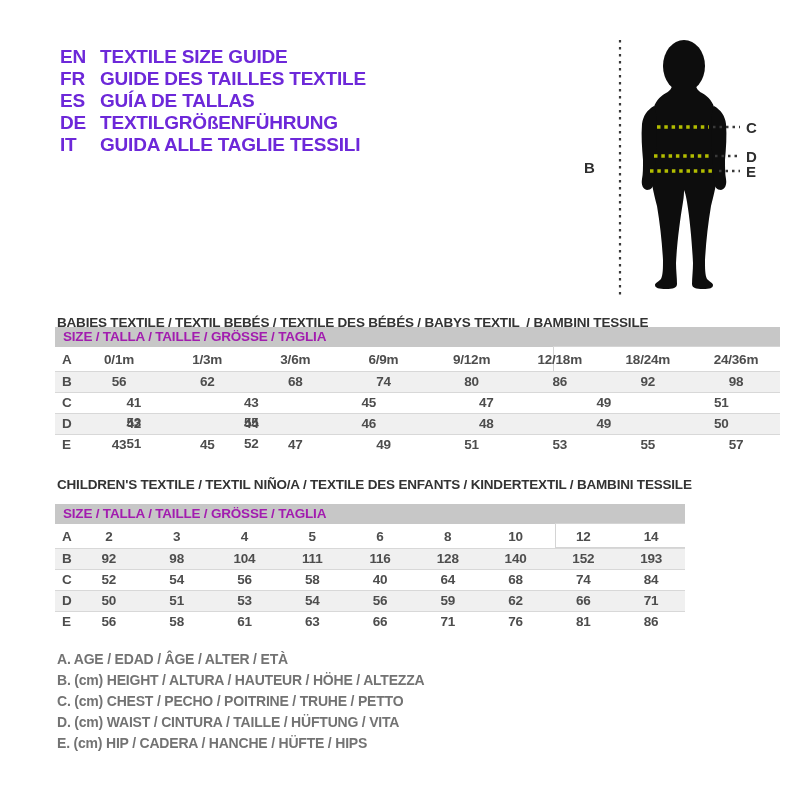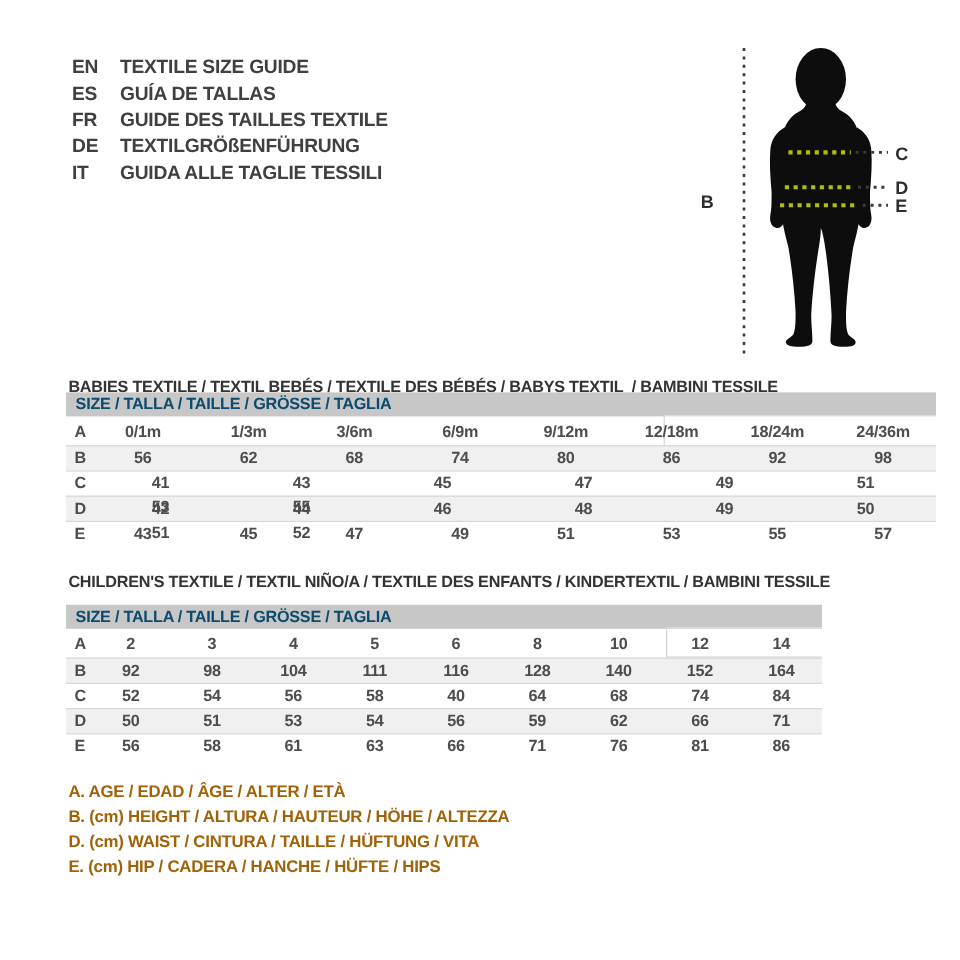--- a/index.html
+++ b/index.html
@@ -5,67 +5,67 @@
   * { margin:0; padding:0; box-sizing:border-box; }
   html,body { background:#ffffff; }
   .page {
     position:relative; width:800px; height:800px; background:#fff;
     font-family:"Liberation Sans", sans-serif; font-weight:bold;
     color:#3a3a3a; letter-spacing:-0.2px; overflow:hidden;
   }
 
   
   .lang-block { position:absolute; left:60px; top:46px; }
-  .lang-row { height:22px; line-height:22px; font-size:16px; color:#404040; white-space:nowrap; }
+  .lang-row { height:22px; line-height:22px; font-size:19px; color:#6d28d9; white-space:nowrap; }
   .lang-code { display:inline-block; width:40px; }
 
   
   .figure { position:absolute; left:570px; top:16px; width:230px; height:284px; }
   .figure text { font-family:"Liberation Sans", sans-serif; font-weight:bold; font-size:15px; fill:#2e2e2e; }
 
   
   .sec-title { position:absolute; left:57px; font-size:13.5px; color:#333; white-space:pre; }
   .babies-title { top:295px;margin-top:20px; }
   .children-title { top:477px; }
 
   
   .size-table { position:absolute; left:55px; font-size:13.5px; color:#4d4d4d; }
   .babies-table { top:327px; width:725px; }
   .children-table { top:504px; width:630px; }
   .t-head {
-    height:20px; line-height:20px; background:#c7c7c7; color:#0c4a6e;
+    height:20px; line-height:20px; background:#c7c7c7; color:#a21caf;
     padding-left:8px; margin-bottom:3px; font-size:13.5px;
   }
   .t-row { position:relative; height:21px; line-height:20px; }
   .t-row + .t-row { border-top:1px solid #dedede; }
   .t-row.band { background:#f0f0f0; border-top:1px solid #d8d8d8; }
   .t-row.band + .t-row { border-top:1px solid #d8d8d8; }
   .row-label { position:absolute; left:7px; z-index:1; }
   .cells { display:grid; margin-left:20px; position:relative; z-index:1; }
   .cell { text-align:center; }
   .overlay {
     position:absolute; top:-4px; bottom:0; right:0; background:#fff;
     border-left:1px solid #d4d4d4; border-top:1px solid #d4d4d4; z-index:0;
   }
   .babies-table .overlay { left:498px; }
   .children-table .overlay { left:500px; border-bottom:1px solid #d4d4d4; }
 
   
   .legend { position:absolute; left:57px; top:649px; }
-  .legend-line { height:21px; line-height:21px; font-size:14px; color:#a16207; white-space:nowrap; }
+  .legend-line { height:21px; line-height:21px; font-size:14px; color:#737373; white-space:nowrap; }
 </style>
 </head>
 <body>
 
 <div class="page">
 
   <div class="lang-block">
       <div class="lang-row"><span class="lang-code">EN</span><span class="lang-title">TEXTILE SIZE GUIDE</span></div>
+      <div class="lang-row"><span class="lang-code">FR</span><span class="lang-title">GUIDE DES TAILLES TEXTILE</span></div>
       <div class="lang-row"><span class="lang-code">ES</span><span class="lang-title">GUÍA DE TALLAS</span></div>
-      <div class="lang-row"><span class="lang-code">FR</span><span class="lang-title">GUIDE DES TAILLES TEXTILE</span></div>
       <div class="lang-row"><span class="lang-code">DE</span><span class="lang-title">TEXTILGRÖßENFÜHRUNG</span></div>
       <div class="lang-row"><span class="lang-code">IT</span><span class="lang-title">GUIDA ALLE TAGLIE TESSILI</span></div>
     </div>
 
   <div class="figure">
     <svg width="230" height="284" viewBox="0 0 230 284">
 
       <line x1="50" y1="24" x2="50" y2="280" stroke="#3a3a3a" stroke-width="2.2" stroke-dasharray="2.5,4.5"></line>
       <text x="14" y="157">B</text>
 
@@ -200,21 +200,21 @@
           <span class="row-label">B</span>
           <div class="cells" style="grid-template-columns: repeat(9, 1fr);">
             <span class="cell">92</span>
             <span class="cell">98</span>
             <span class="cell">104</span>
             <span class="cell">111</span>
             <span class="cell">116</span>
             <span class="cell">128</span>
             <span class="cell">140</span>
             <span class="cell">152</span>
-            <span class="cell">164</span>
+            <span class="cell">193</span>
           </div>
         </div>
         <div class="t-row">
           <span class="row-label">C</span>
           <div class="cells" style="grid-template-columns: repeat(9, 1fr);">
             <span class="cell">52</span>
             <span class="cell">54</span>
             <span class="cell">56</span>
             <span class="cell">58</span>
             <span class="cell">40</span>
@@ -251,17 +251,18 @@
             <span class="cell">81</span>
             <span class="cell">86</span>
           </div>
         </div>
       </div>
   </div>
 
   <div class="legend">
       <div class="legend-line">A. AGE / EDAD / ÂGE / ALTER / ETÀ</div>
       <div class="legend-line">B. (cm) HEIGHT / ALTURA / HAUTEUR / HÖHE / ALTEZZA</div>
+      <div class="legend-line">C. (cm) CHEST / PECHO / POITRINE / TRUHE / PETTO</div>
       <div class="legend-line">D. (cm) WAIST / CINTURA / TAILLE / HÜFTUNG / VITA</div>
       <div class="legend-line">E. (cm) HIP / CADERA / HANCHE / HÜFTE / HIPS</div>
     </div>
 
 </div>
 
 </body></html>

